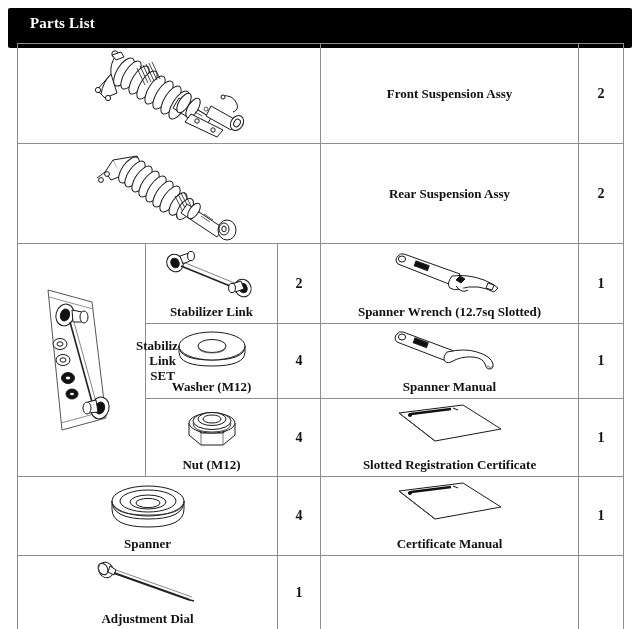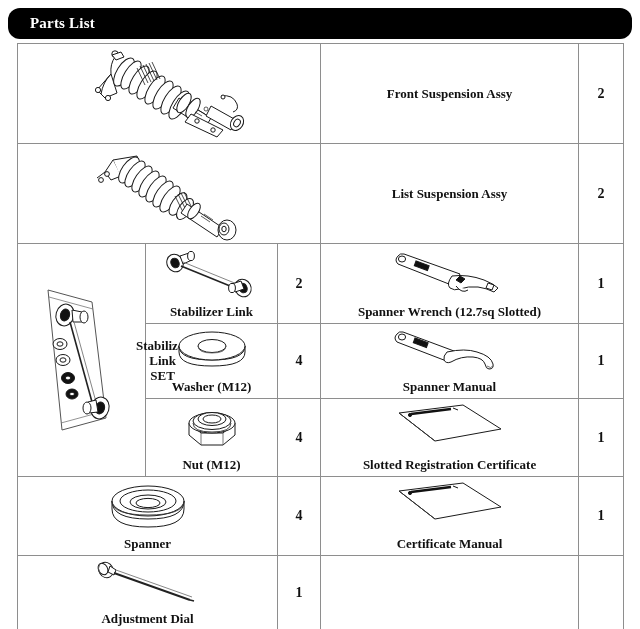--- a/index.html
+++ b/index.html
@@ -15,23 +15,23 @@
     position: relative;
     overflow: hidden;
   }
 
   
   #header-bar {
     position: absolute;
     left: 8px;
     top: 8px;
     width: 624px;
-    height: 31px;
+    height: 40px;
     background: #000000;
-    border-radius: 12px;
+    border-radius: 2px;
     box-sizing: border-box;
   }
   #header-title {
     position: absolute;
     left: 22px;
     top: 5px;
     color: #ffffff;
     font-size: 15px;
     font-weight: bold;
     letter-spacing: 0.2px;
@@ -250,21 +250,21 @@
             <g stroke-width="0.7">
               <path d="M130 70 L139 76"></path>
                   <path d="M133 68 L142 74"></path>
             </g>
           </svg>
         </span>
       </div>
     </td>
     <td>
       <div class="cell">
-        <span class="label-block">List Suspension Assy</span>
+        <span class="label-block">Rear Suspension Assy</span>
       </div>
     </td>
     <td>
       <div class="cell">
         <span class="qty">2</span>
       </div>
     </td>
   </tr>
 
   <tr style="height:77px">

